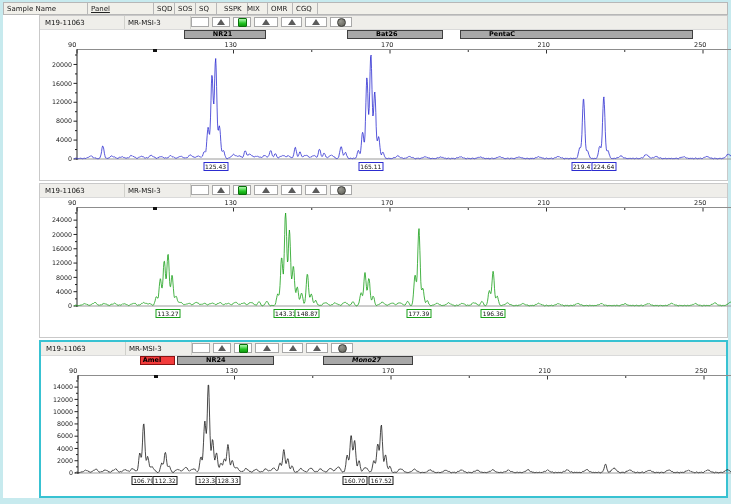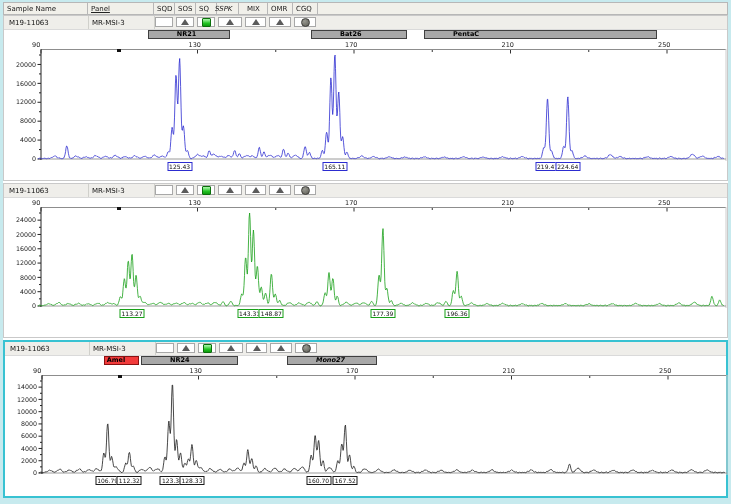--- a/index.html
+++ b/index.html
@@ -3,21 +3,21 @@
 <meta charset="utf-8">
 <style>
   html,body{margin:0;padding:0;width:731px;height:504px;overflow:hidden;
     background:#c7eaee;font-family:"DejaVu Sans",sans-serif;-webkit-font-smoothing:antialiased;}
   #content{position:absolute;left:3px;top:2px;width:725px;background:#fff;}
   
   .thead{position:relative;height:13px;background:#f1f0ea;border:1px solid #b7b7b7;box-sizing:border-box;}
   .th{position:absolute;top:0;height:100%;border-right:1px solid #b7b7b7;font-size:7px;
       padding:2px 0 0 3px;box-sizing:border-box;color:#222;white-space:nowrap;overflow:hidden;}
   
-  .section{position:relative;background:#fff;border:1px solid #c9c9c9;box-sizing:border-box;margin-top:0;}
+  .section{position:relative;background:#fff;border:1px solid #c9c9c9;box-sizing:border-box;margin-top:0;margin-left:36px;}
   .section + .section{margin-top:2px;}
   .section.selected{border:2px solid #38c2d2;}
   .row-info{position:relative;height:13px;background:#efeeea;border-bottom:1px solid #dadada;}
   .cell-sample{position:absolute;left:5px;top:3px;font-size:7px;color:#111;}
   .cell-panel{position:absolute;left:88px;top:3px;font-size:7px;color:#111;}
   .vline{position:absolute;top:0;height:13px;width:1px;background:#d0d0cb;}
   .flagbox{position:absolute;top:1px;height:10px;background:#fff;border:1px solid #a8a8a8;
       box-sizing:border-box;display:flex;align-items:center;justify-content:center;}
   .tri{width:0;height:0;border-left:4px solid transparent;border-right:4px solid transparent;
       border-bottom:6px solid #5b5b5b;}
@@ -43,21 +43,21 @@
 <body>
 
 <div id="content">
 
   <div class="thead">
     <div class="th" style="left:0;width:84px;">Sample Name</div>
     <div class="th" style="left:84px;width:66px;text-decoration:underline;">Panel</div>
     <div class="th" style="left:150px;width:21px;">SQD</div>
     <div class="th" style="left:171px;width:21px;">SOS</div>
     <div class="th" style="left:192px;width:21px;">SQ</div>
-    <div class="th" style="left:208px;width:27px;font-style:italic;">SSPK</div>
+    <div class="th" style="left:217px;width:27px;">SSPK</div>
     <div class="th" style="left:240px;width:24px;">MIX</div>
     <div class="th" style="left:264px;width:25px;">OMR</div>
     <div class="th" style="left:289px;width:25px;">CGQ</div>
   </div>
 
   <div class="section" style="height:166px;">
     <div class="row-info">
       <div class="cell-sample">M19-11063</div>
       <div class="cell-panel">MR-MSI-3</div>
       <div class="vline" style="left:84px;"></div>

